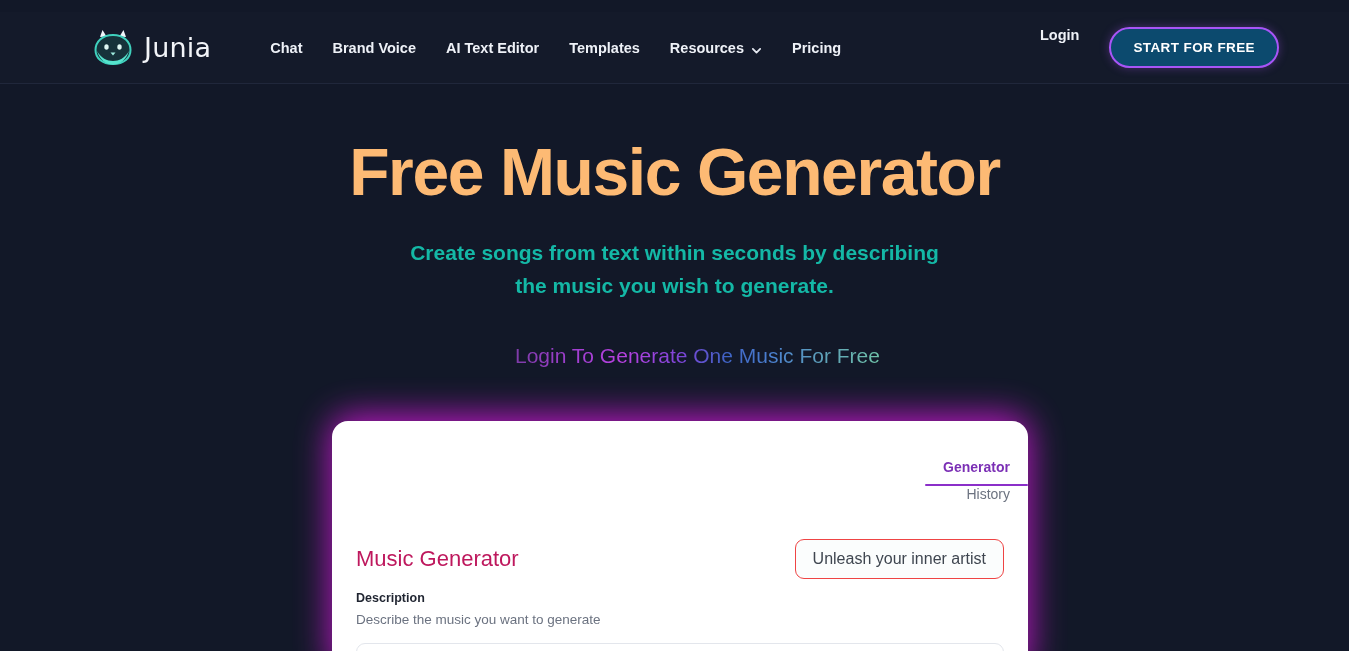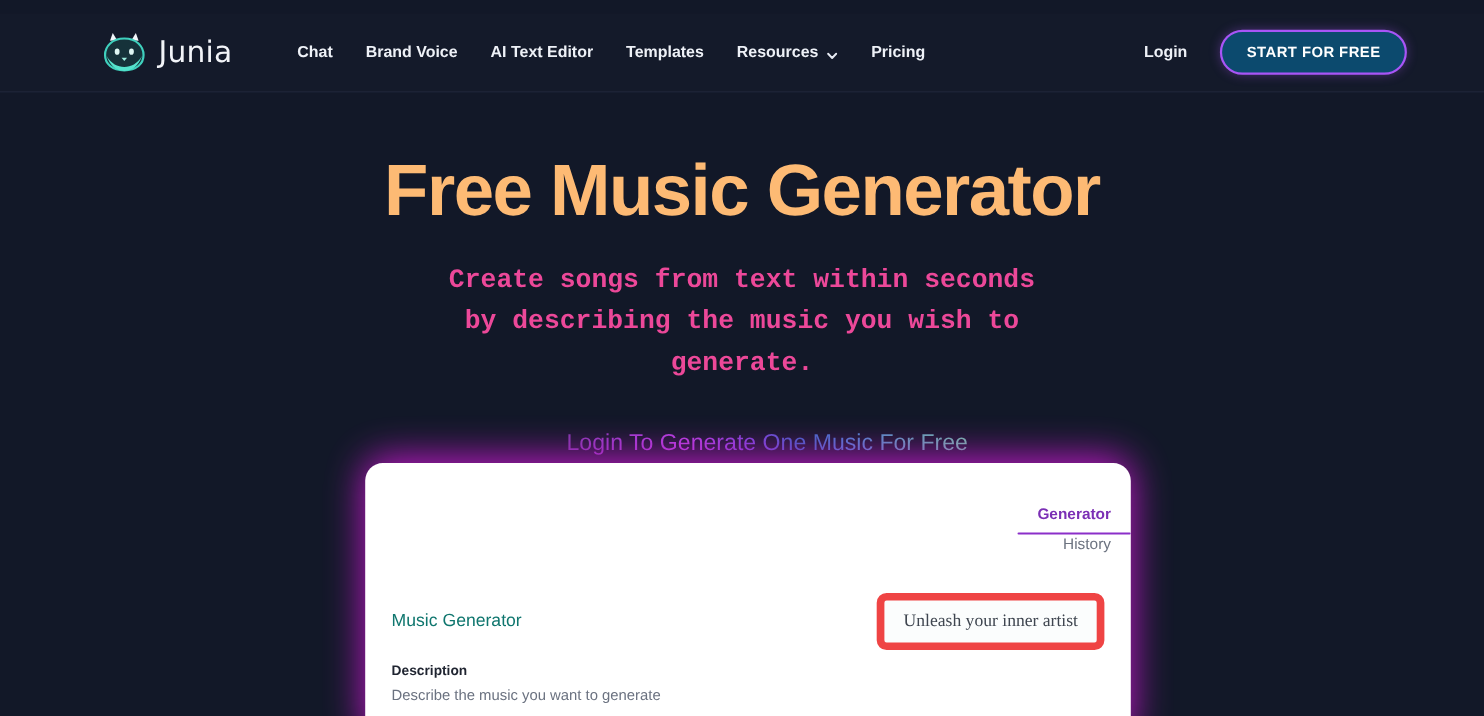--- a/index.html
+++ b/index.html
@@ -74,21 +74,20 @@
   .chev {
     display: inline-block;
     width: 11px;
     height: 11px;
     flex: 0 0 auto;
   }
 
   .header-right {
     margin-left: auto;
     display: flex;
-    align-items: center;
     margin-right: 70px;
     gap: 30px;
   }
   .login-link {
     color: #eef1f7;
     font-size: 14.5px;
     font-weight: bold;
     cursor: pointer;
     text-decoration: none;
   }
@@ -118,25 +117,24 @@
     margin-top: 66px;
     color: #fdba74;
     font-size: 66px;
     font-weight: bold;
     letter-spacing: -1.4px;
     line-height: 1.05;
   }
   .hero-sub {
     margin: 30px auto 0;
     width: 540px;
-    color: #ec4899;
-    font-size: 24px;
+    color: #14b8a6;
+    font-size: 21px;
     font-weight: bold;
     line-height: 1.55;
-    font-family: Liberation Mono, monospace;
   }
   .hero-link {
     margin-top: 42px;
     display: inline-block;
     font-size: 21px;
     font-weight: 400;
     cursor: pointer;
     background: linear-gradient(90deg,#7e3ba8 0%, #a13fd1 16%, #b741e0 30%, #7b46d8 46%, #3f63c4 58%, #4a7fcf 70%, #5fa3b9 85%, #6fc2a8 100%);
     -webkit-background-clip: text;
     background-clip: text;
@@ -205,35 +203,35 @@
   .card-body {
     padding: 0 24px;
     margin-top: 26px;
   }
   .card-head-row {
     display: flex;
     align-items: center;
     justify-content: space-between;
   }
   .card-title {
-    color: #0f766e;
-    font-size: 16px;
+    color: #be185d;
+    font-size: 22px;
     font-weight: 400;
   }
   .artist-btn {
-    border: 7px solid #ef4444;
+    border: 1px solid #ef4444;
     background: #fbfdfd;
     color: #3f4650;
     font-size: 16px;
     font-weight: 400;
     padding: 10px 17px;
     border-radius: 9px;
     cursor: pointer;
     white-space: nowrap;
-    font-family: Liberation Serif, serif;
+    font-family: Liberation Sans, sans-serif;
   }
 
   .field-label {
     margin-top: 12px;
     color: #1f2430;
     font-size: 12.5px;
     font-weight: bold;
   }
   .field-help {
     margin-top: 7px;

